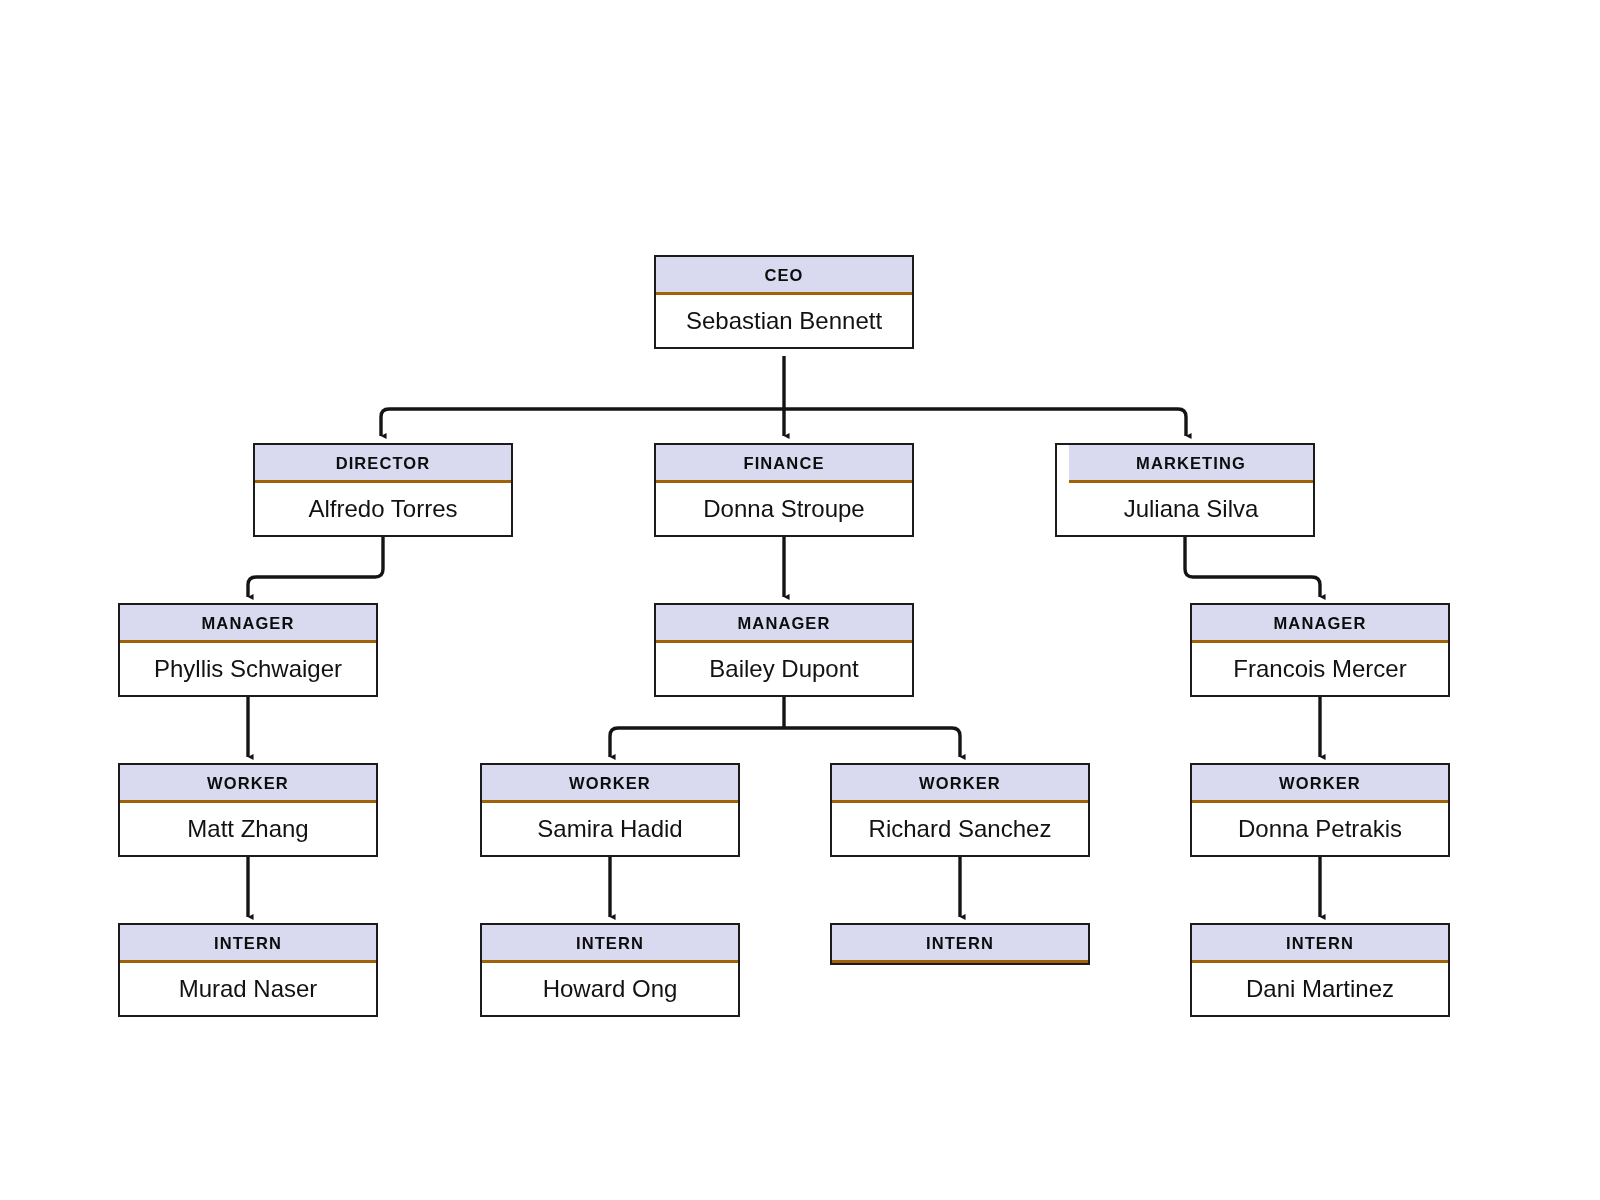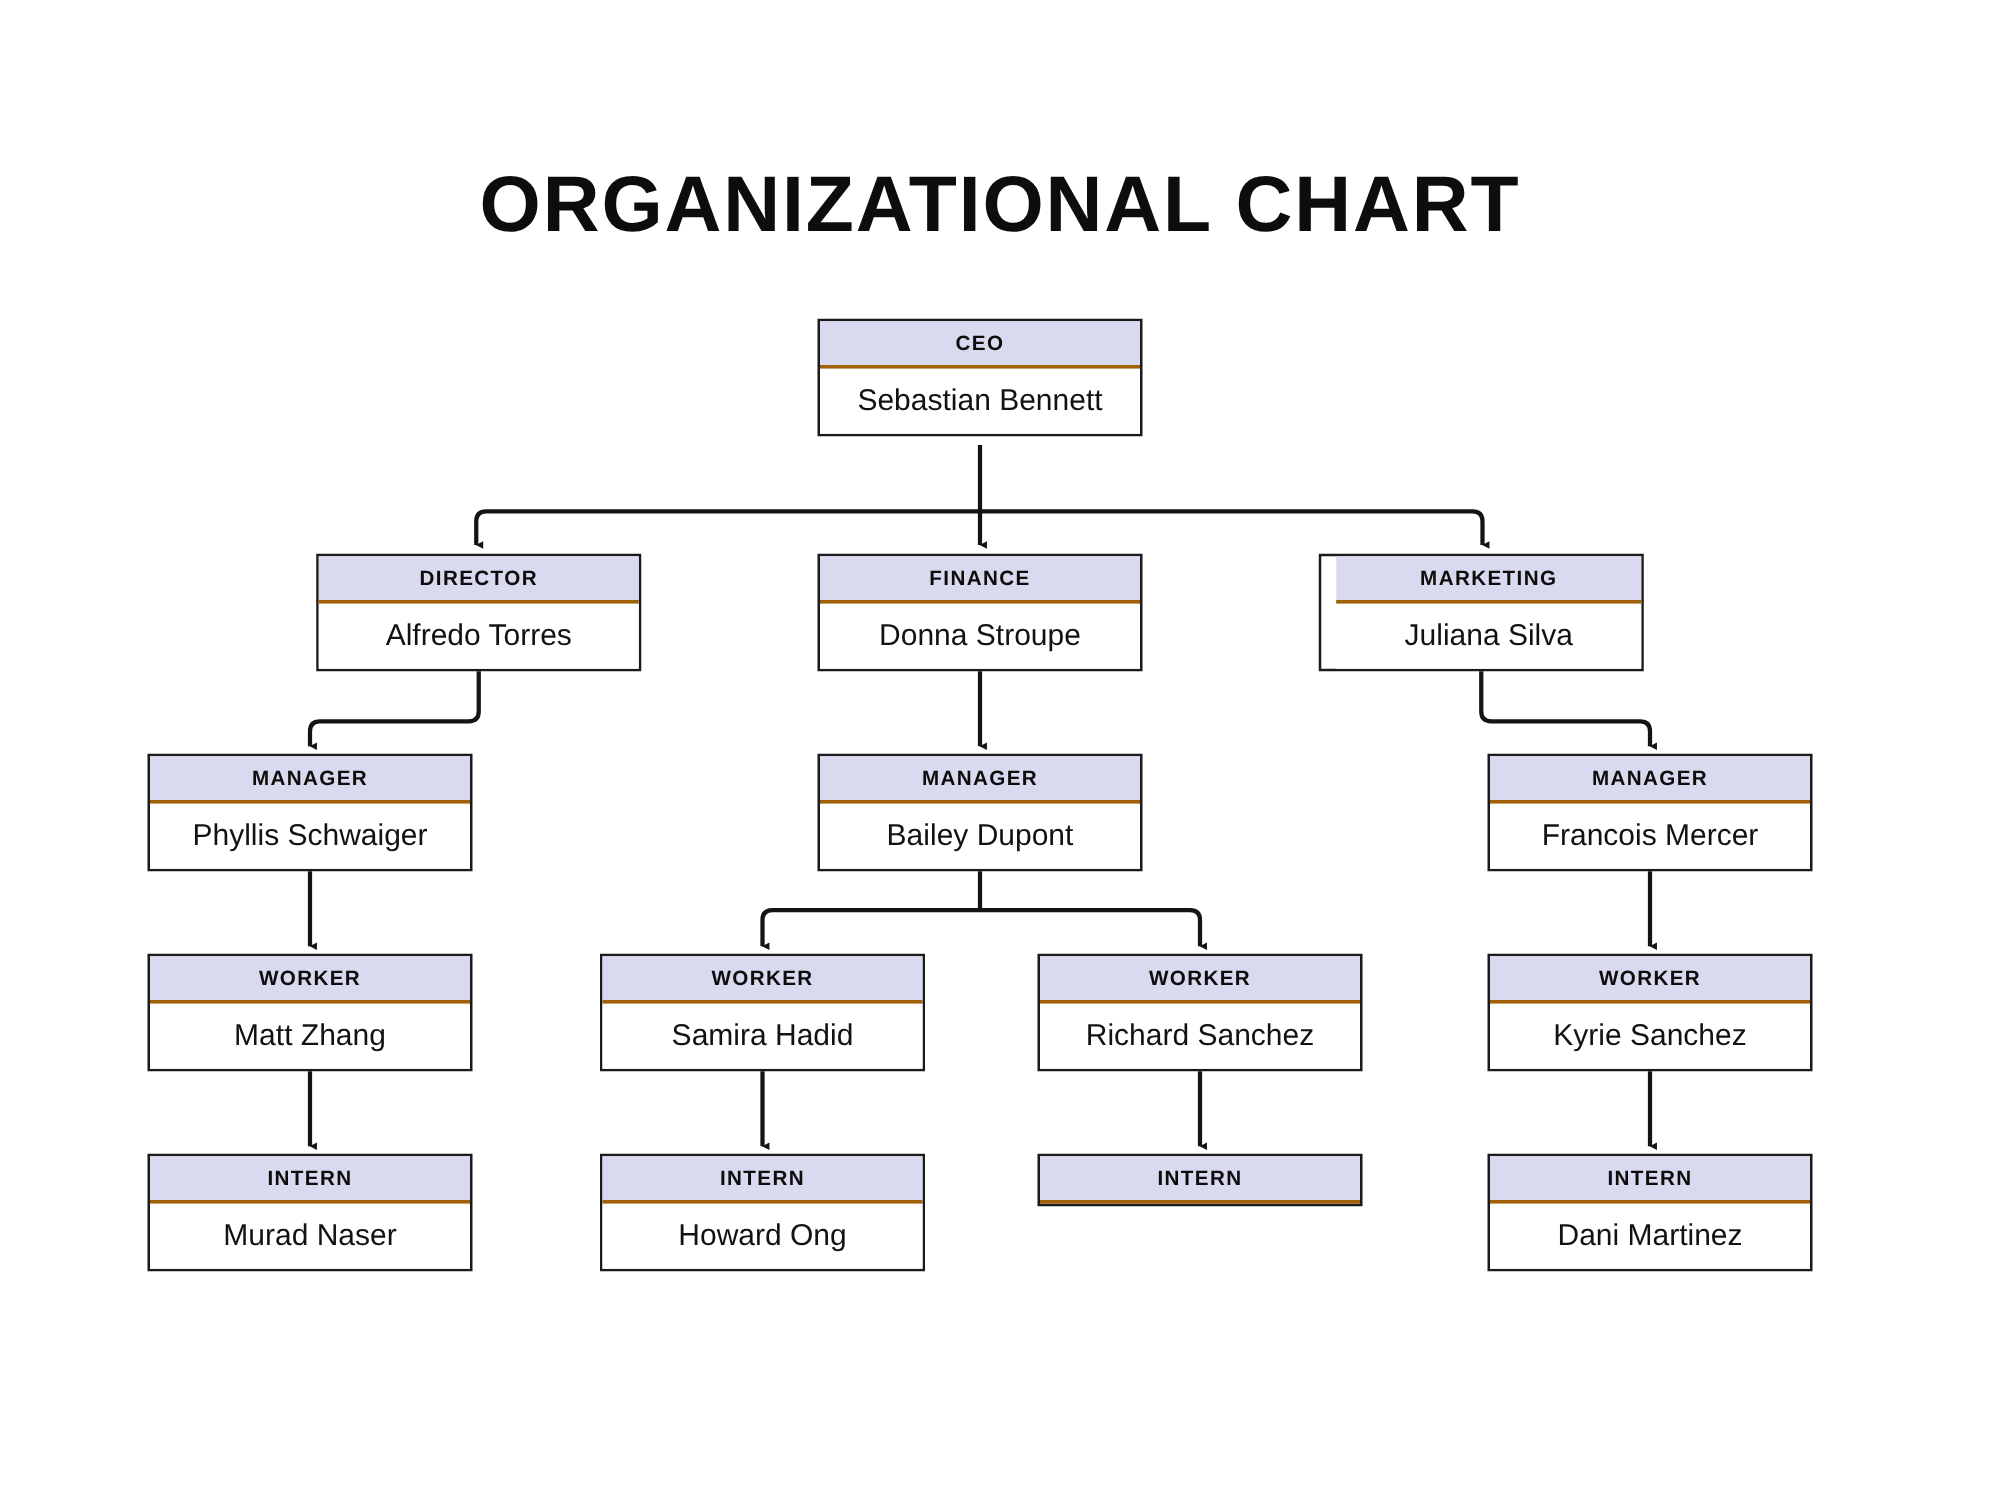--- a/index.html
+++ b/index.html
@@ -70,21 +70,20 @@
     background: #ffffff;
     overflow: hidden;
     white-space: nowrap;
   }
 </style>
 </head>
 <body>
 
 <div id="page">
 
-  <div id="chart-title">ORGANIZATIONAL CHART</div>
 
   <svg id="connector-layer" viewBox="0 0 1600 1200">
     <defs>
       <marker id="arrow" viewBox="0 0 12 12" refX="6" refY="10.5" markerWidth="7" markerHeight="7" orient="auto-start-reverse" markerUnits="userSpaceOnUse">
         <path d="M 1 1 L 11 1 L 6 11 z" fill="#141414"></path>
       </marker>
     </defs>
 
     <g fill="none" stroke="#141414" stroke-width="3.4" stroke-linecap="butt" stroke-linejoin="round">
 
@@ -153,21 +152,21 @@
   <div class="node" style="left:480px; top:763px; width:260px;">
     <div class="node-header">WORKER</div>
     <div class="node-body">Samira Hadid</div>
   </div>
   <div class="node" style="left:830px; top:763px; width:260px;">
     <div class="node-header">WORKER</div>
     <div class="node-body">Richard Sanchez</div>
   </div>
   <div class="node" style="left:1190px; top:763px; width:260px;">
     <div class="node-header">WORKER</div>
-    <div class="node-body">Kyrie Sanchez</div>
+    <div class="node-body">Donna Petrakis</div>
   </div>
 
   <div class="node" style="left:118px; top:923px; width:260px;">
     <div class="node-header">INTERN</div>
     <div class="node-body">Murad Naser</div>
   </div>
   <div class="node" style="left:480px; top:923px; width:260px;">
     <div class="node-header">INTERN</div>
     <div class="node-body">Howard Ong</div>
   </div>

